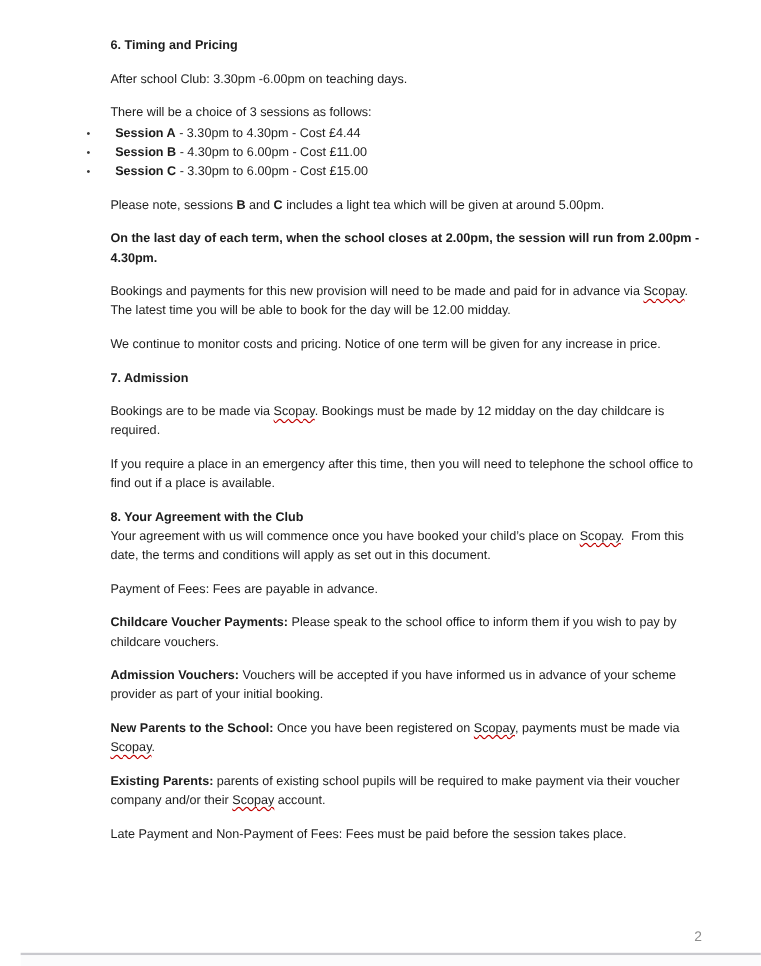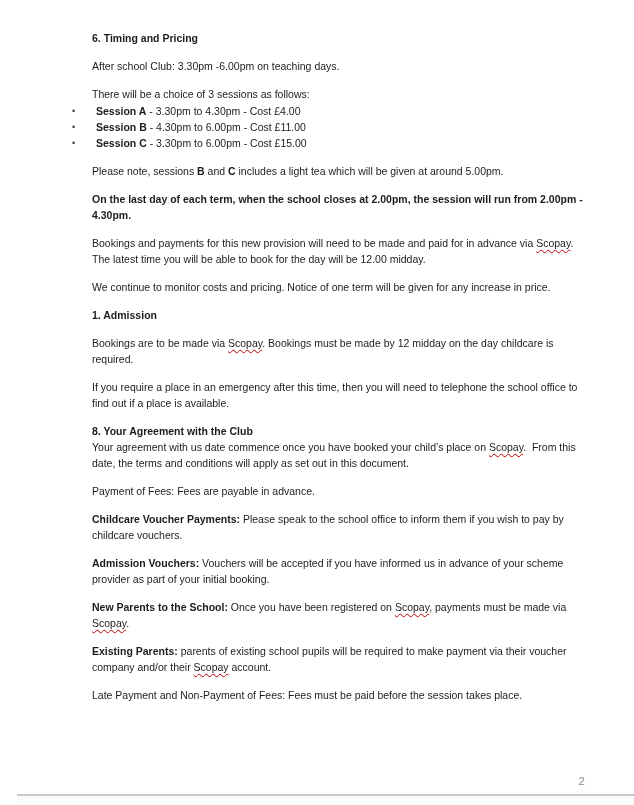--- a/index.html
+++ b/index.html
@@ -45,32 +45,32 @@
   }
 </style>
 </head>
 <body>
 
 <div class="page">
   <div class="content">
       <div class="blk heading"><span class="b ">6. Timing and Pricing</span></div>
       <div class="blk paragraph"><span class="">After school Club: 3.30pm -6.00pm on teaching days.</span></div>
       <div class="blk paragraph sa-sm"><span class="">There will be a choice of 3 sessions as follows:</span></div>
-      <div class="blk list-item"><span class="bullet">•</span><span class="b ">Session A</span><span class=""> - 3.30pm to 4.30pm - Cost £4.00</span></div>
+      <div class="blk list-item"><span class="bullet">•</span><span class="b ">Session A</span><span class=""> - 3.30pm to 4.30pm - Cost £4.44</span></div>
       <div class="blk list-item"><span class="bullet">•</span><span class="b ">Session B</span><span class=""> - 4.30pm to 6.00pm - Cost £11.00</span></div>
       <div class="blk list-item sa-n"><span class="bullet">•</span><span class="b ">Session C</span><span class=""> - 3.30pm to 6.00pm - Cost £15.00</span></div>
       <div class="blk paragraph"><span class="">Please note, sessions </span><span class="b ">B</span><span class=""> and </span><span class="b ">C</span><span class=""> includes a light tea which will be given at around 5.00pm.</span></div>
       <div class="blk paragraph"><span class="b ">On the last day of each term, when the school closes at 2.00pm, the session will run from 2.00pm - 4.30pm.</span></div>
       <div class="blk paragraph"><span class="">Bookings and payments for this new provision will need to be made and paid for in advance via </span><span class="sp">Scopay</span><span class="">. The latest time you will be able to book for the day will be 12.00 midday.</span></div>
       <div class="blk paragraph"><span class="">We continue to monitor costs and pricing. Notice of one term will be given for any increase in price.</span></div>
-      <div class="blk heading"><span class="b ">1. Admission</span></div>
+      <div class="blk heading"><span class="b ">7. Admission</span></div>
       <div class="blk paragraph"><span class="">Bookings are to be made via </span><span class="sp">Scopay</span><span class="">. Bookings must be made by 12 midday on the day childcare is required.</span></div>
       <div class="blk paragraph"><span class="">If you require a place in an emergency after this time, then you will need to telephone the school office to find out if a place is available.</span></div>
       <div class="blk heading sb-lg sa-0"><span class="b ">8. Your Agreement with the Club</span></div>
-      <div class="blk paragraph"><span class="">Your agreement with us date commence once you have booked your child’s place on </span><span class="sp">Scopay</span><span class="">.  From this date, the terms and conditions will apply as set out in this document.</span></div>
+      <div class="blk paragraph"><span class="">Your agreement with us will commence once you have booked your child’s place on </span><span class="sp">Scopay</span><span class="">.  From this date, the terms and conditions will apply as set out in this document.</span></div>
       <div class="blk paragraph"><span class="">Payment of Fees: Fees are payable in advance.</span></div>
       <div class="blk paragraph"><span class="b ">Childcare Voucher Payments:</span><span class=""> Please speak to the school office to inform them if you wish to pay by childcare vouchers.</span></div>
       <div class="blk paragraph"><span class="b ">Admission Vouchers:</span><span class=""> Vouchers will be accepted if you have informed us in advance of your scheme provider as part of your initial booking.</span></div>
       <div class="blk paragraph"><span class="b ">New Parents to the School:</span><span class=""> Once you have been registered on </span><span class="sp">Scopay</span><span class="">, payments must be made via </span><span class="sp">Scopay</span><span class="">.</span></div>
       <div class="blk paragraph"><span class="b ">Existing Parents:</span><span class=""> parents of existing school pupils will be required to make payment via their voucher company and/or their </span><span class="sp">Scopay</span><span class=""> account.</span></div>
       <div class="blk paragraph"><span class="">Late Payment and Non-Payment of Fees: Fees must be paid before the session takes place.</span></div>
     </div>
   <div class="page-number">2</div>
   <div class="page-edge"></div>
   <div class="below-page"></div>

